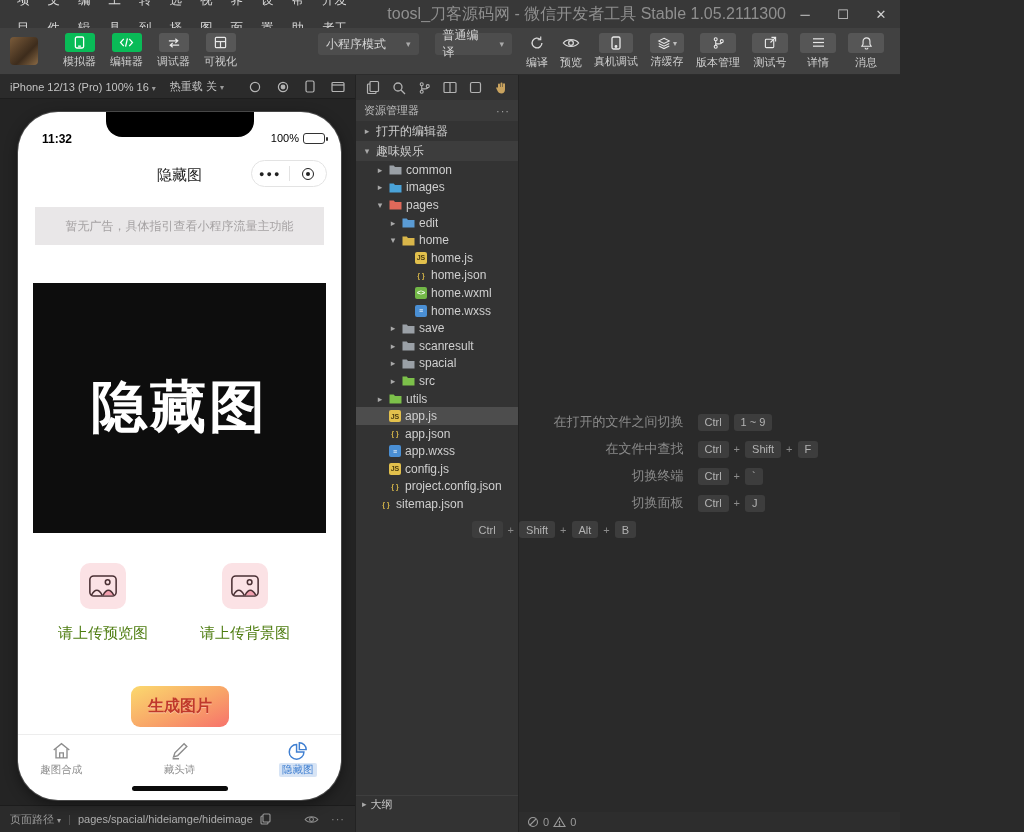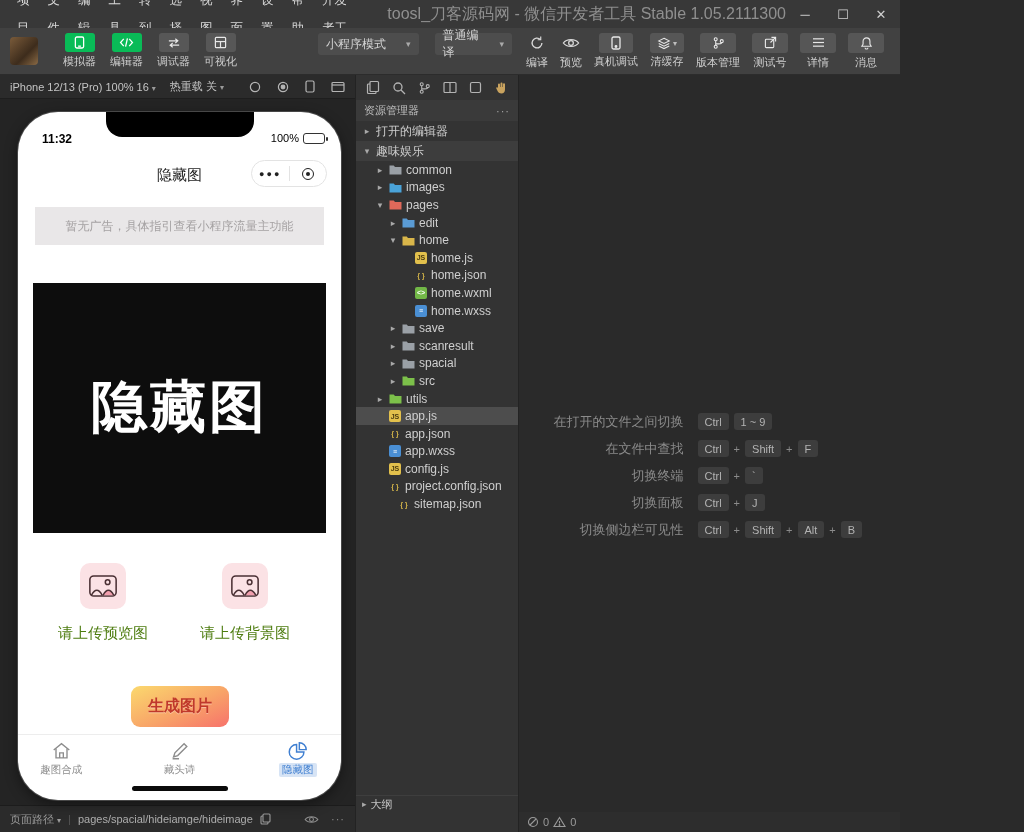--- a/index.html
+++ b/index.html
@@ -553,21 +553,21 @@
           <div class="tree-row" style="padding-left: 19px;">
             <span class="arrow"></span>
             <span class="ficon filetype file-js">JS</span>
             <span class="tlabel2">config.js</span>
           </div>
           <div class="tree-row" style="padding-left: 19px;">
             <span class="arrow"></span>
             <span class="ficon filetype file-json">{ }</span>
             <span class="tlabel2">project.config.json</span>
           </div>
-          <div class="tree-row" style="padding-left: 28px;">
+          <div class="tree-row" style="padding-left: 10px;">
             <span class="arrow"></span>
             <span class="ficon filetype file-json">{ }</span>
             <span class="tlabel2">sitemap.json</span>
           </div>
         </div>
       <div class="outline-row">
         <span class="arrow">▸</span>
         <span>大纲</span>
       </div>
       <div class="xbottom"></div>
@@ -603,21 +603,20 @@
             </div>
             <div class="sc-row">
               <span class="sc-label">切换面板</span>
               <span class="sc-keys">
                 <span class="keycap">Ctrl</span>
                 <span class="sc-join">+</span>
                 <span class="keycap">J</span>
               </span>
             </div>
             <div class="sc-row">
-              <span class="sc-label">切换侧边栏可见性</span>
               <span class="sc-keys">
                 <span class="keycap">Ctrl</span>
                 <span class="sc-join">+</span>
                 <span class="keycap">Shift</span>
                 <span class="sc-join">+</span>
                 <span class="keycap">Alt</span>
                 <span class="sc-join">+</span>
                 <span class="keycap">B</span>
               </span>
             </div>

